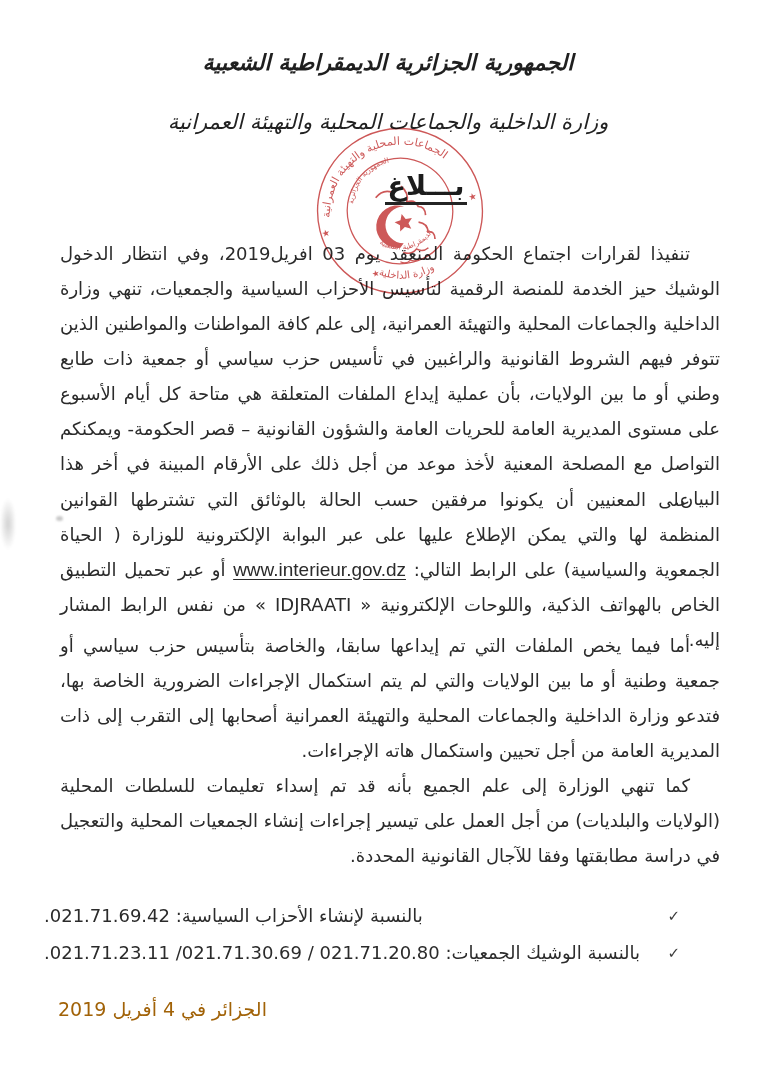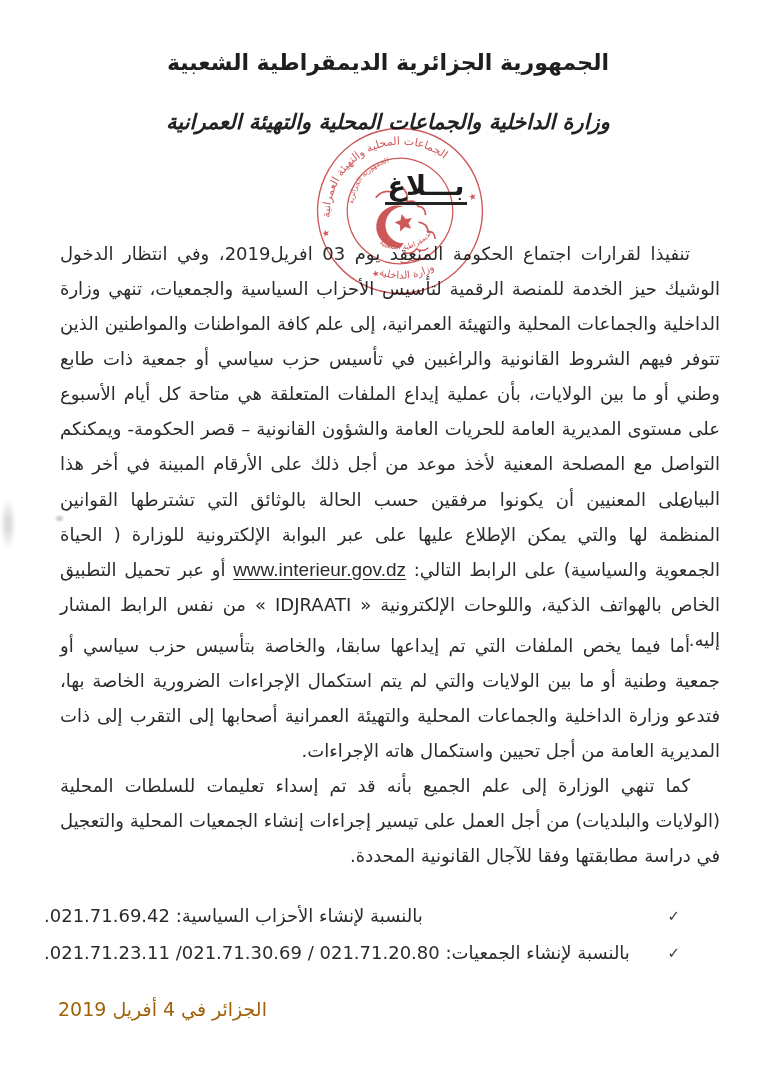--- a/index.html
+++ b/index.html
@@ -11,25 +11,26 @@
     font-family: "DejaVu Sans", sans-serif;
     color: #2e2e2e;
   }
   .page { position: absolute; inset: 0; background: #fff; }
 
   .title1 {
     position: absolute; top: 50px; left: 0; right: 0;
     text-align: center; direction: rtl;
     font-size: 22px; font-weight: bold; color: #1f1f1f;
     letter-spacing: 0.5px;
+    font-style: italic;
   }
   .title2 {
     position: absolute; top: 110px; left: 0; right: 0;
     text-align: center; direction: rtl;
-    font-size: 21px; font-weight: bold; font-style: italic; color: #222;
+    font-size: 21px; font-weight: normal; font-style: italic; color: #222;
   }
   .heading-wrap {
     position: absolute; top: 170px; left: 16px; right: 0;
     text-align: center; z-index: 6;
   }
   .heading-wrap span {
     position: relative; left: 30px;
     direction: rtl;
     font-size: 27px; font-weight: bold; color: #1c1c1c;
     border-bottom: 3px solid #242424;
@@ -155,21 +156,21 @@
   <p class="body-text para p4">كما تنهي الوزارة إلى علم الجميع بأنه قد تم إسداء تعليمات للسلطات المحلية (الولايات والبلديات) من أجل العمل على تيسير إجراءات إنشاء الجمعيات المحلية والتعجيل في دراسة مطابقتها وفقا للآجال القانونية المحددة.</p>
 
 
   <div class="phones">
     <div class="phone-item">
       <span class="check">✓</span>
       <span class="phone-text">بالنسبة لإنشاء الأحزاب السياسية: 021.71.69.42.</span>
     </div>
     <div class="phone-item">
       <span class="check">✓</span>
-      <span class="phone-text">بالنسبة لإنشاء الجمعيات: 021.71.20.80 / 021.71.30.69/ 021.71.23.11.</span>
+      <span class="phone-text">بالنسبة الوشيك الجمعيات: 021.71.20.80 / 021.71.30.69/ 021.71.23.11.</span>
     </div>
   </div>
 
   <div class="date-line">الجزائر في 4 أفريل 2019</div>
 
   <div class="scan-smudge"></div>
   <div class="scan-dot"></div>
 
 </div>
 

